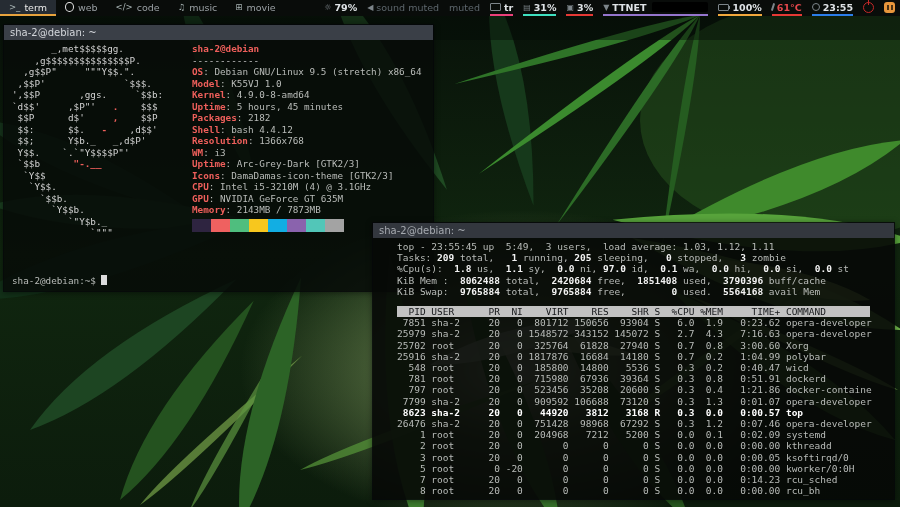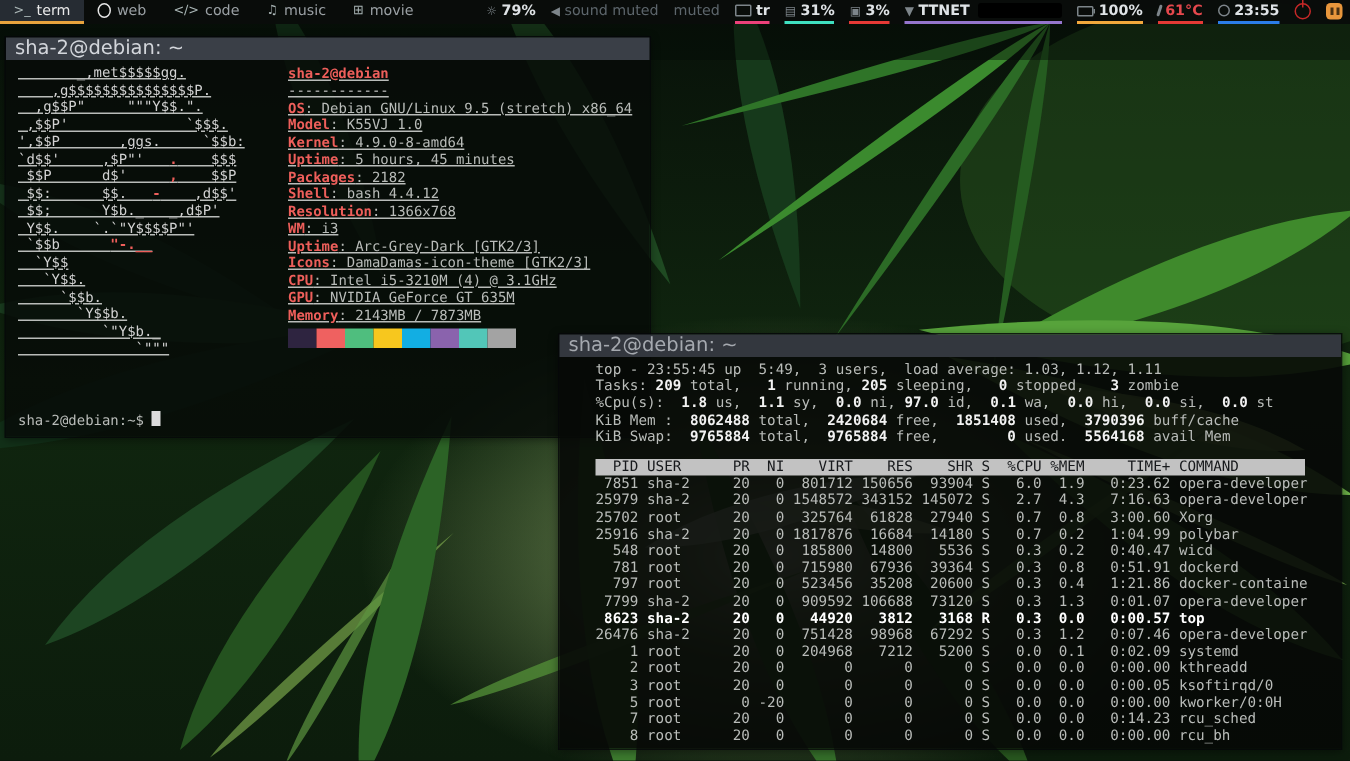--- a/index.html
+++ b/index.html
@@ -39,32 +39,32 @@
        border:1.4px solid var(--power-color);border-radius:50%;position:relative;}
   .pwr:after{content:"";position:absolute;top:-3px;width:1.5px;height:5px;background:var(--power-color);}
   .pause-ic{display:inline-flex;align-items:center;justify-content:center;gap:2px;width:11px;height:11px;
        background:var(--tray-color);border-radius:3px;}
   .pause-ic i{display:block;width:2px;height:5px;background:#4a3113;}
 
   
   .window{position:absolute;border:1px solid rgba(5,6,8,0.85);box-shadow:0 1px 6px rgba(0,0,0,0.45);}
   #w1{left:3px;top:24px;width:429px;height:266px;z-index:1;}
   #w2{left:372px;top:222px;width:521px;height:276px;z-index:2;}
-  .titlebar{height:15px;background:#3a3f47;color:#d3d6db;font-size:13px;
+  .titlebar{height:15px;background:#3a3f47;color:#d3d6db;font-size:10px;
             display:flex;align-items:center;padding:0 6px;box-sizing:border-box;}
   #w2 .titlebar{background:#33373e;color:#a5a9af;}
   .term-content{position:relative;height:calc(100% - 15px);box-sizing:border-box;
             background:rgba(7,11,8,0.87);overflow:hidden;
             font-family:"DejaVu Sans Mono",monospace;color:#b9bcb9;}
   #w1 .term-content{padding:3px 8px;font-size:9.3px;line-height:11.5px;}
   #w2 .term-content{padding:3px 24px;font-size:9.5px;line-height:11.2px;background:rgba(6,9,7,0.92);}
   pre{margin:0;white-space:pre;font-family:inherit;}
   .red{color:var(--accent-red);font-weight:bold;}
   .b{color:#f2f2f2;font-weight:bold;}
-  .cols{display:flex;align-items:flex-end;text-decoration:underline;}
+  .cols{display:flex;align-items:center;}
   #ascii{width:174px;color:#d2d2d2;flex:none;}
   .info-col{margin-left:6px;}
   .nf-underline{color:#c7c7c7;}
   .info-line{white-space:pre;}
   .palette{margin-top:3px;font-size:0;}
   .swatch{display:inline-block;width:19px;height:13px;}
   .prompt-line{position:absolute;left:8px;bottom:5px;white-space:pre;}
   .cursor{display:inline-block;width:6px;height:10px;background:#dcdcdc;vertical-align:-1px;margin-left:5px;}
   .thead{background:#c2c2c2;color:#16181b;white-space:pre;width:100%;margin-top:9px;}
   .trow{white-space:pre;}

